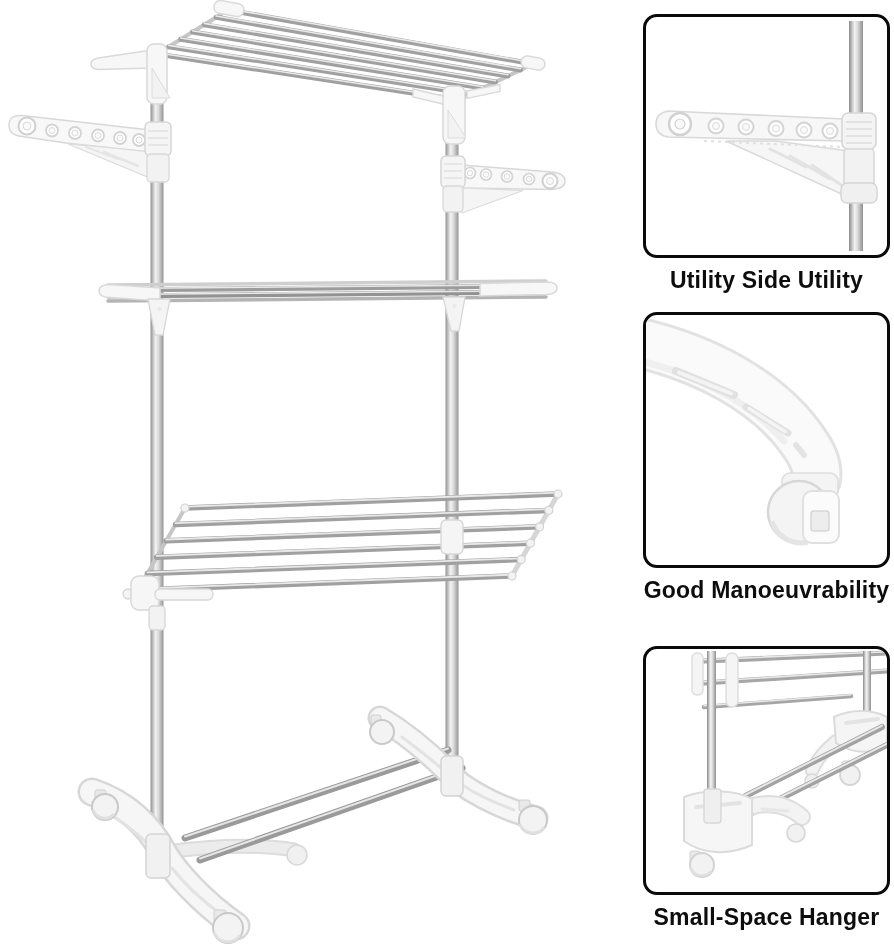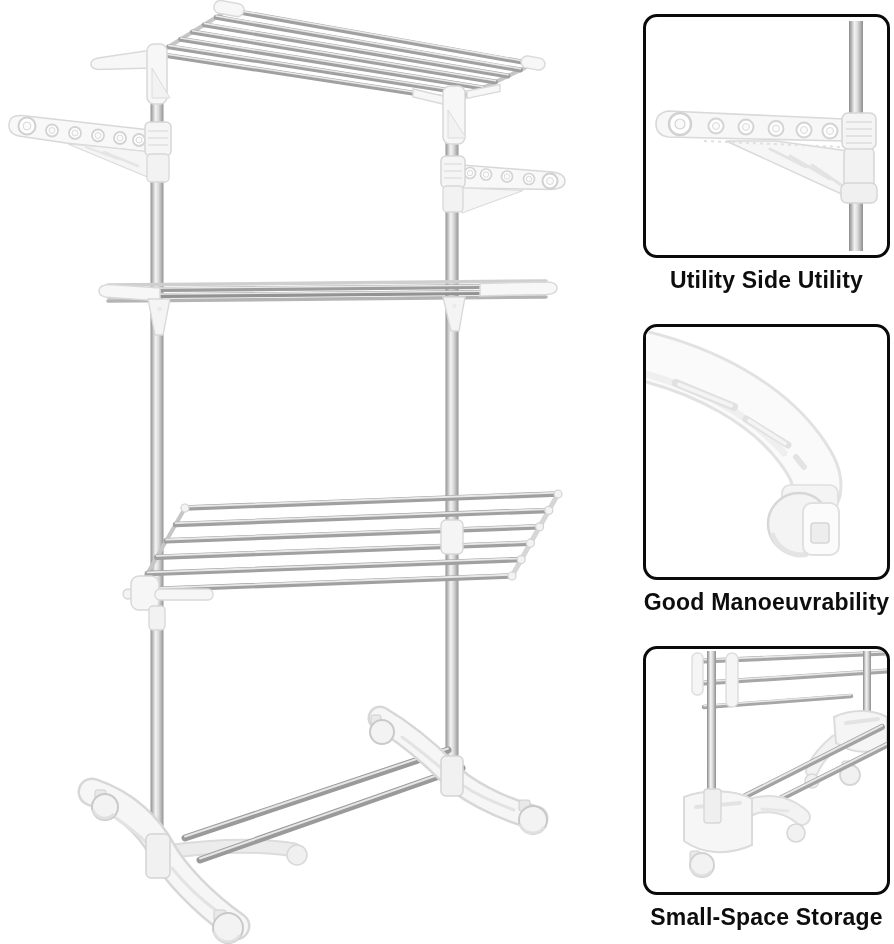--- a/index.html
+++ b/index.html
@@ -5,21 +5,21 @@
   html,body{margin:0;padding:0;background:#ffffff;}
   body{font-family:"Liberation Sans",sans-serif;}
   .canvas{position:relative;width:894px;height:944px;background:#ffffff;overflow:hidden;}
   .main-image{position:absolute;left:0;top:0;width:640px;height:944px;}
   .main-image svg{display:block;}
   figure.callout{position:absolute;left:643px;width:247px;margin:0;padding:0;}
   .callout-box{box-sizing:border-box;width:247px;border:3px solid #0a0a0a;border-radius:14px;background:#ffffff;overflow:hidden;}
   .callout-box svg{display:block;}
   #callout-side-hanger{top:14px;}
   #callout-side-hanger .callout-box{height:244px;}
-  #callout-caster-wheel{top:324px;}
+  #callout-caster-wheel{top:312px;}
   #callout-caster-wheel .callout-box{height:256px;}
   #callout-folded-base{top:646px;}
   #callout-folded-base .callout-box{height:249px;}
   figcaption.callout-caption{display:block;margin-top:9px;text-align:center;font-weight:700;font-size:23px;line-height:26px;color:#0d0d0d;letter-spacing:0.2px;white-space:nowrap;}
 </style>
 </head>
 <body>
 
 <div class="canvas">
 
@@ -338,16 +338,16 @@
           <path d="M38,148 C58,140 88,140 106,150 L106,196 C82,207 56,205 38,192 Z" fill="#f6f6f6" stroke="#dbdbdb" stroke-width="2"></path>
           <line x1="50" y1="158" x2="94" y2="154" stroke="#e3e3e3" stroke-width="4" stroke-linecap="round"></line>
           <rect x="58" y="140" width="17" height="34" rx="3" fill="#efefef" stroke="#d8d8d8" stroke-width="1.4"></rect>
           <circle cx="150" cy="184" r="9" fill="#f1f1f1" stroke="#d6d6d6" stroke-width="1.6"></circle>
           <rect x="44" y="202" width="10" height="11" rx="2" fill="#e9e9e9" stroke="#d2d2d2" stroke-width="1"></rect>
           <circle cx="56" cy="216" r="12" fill="#f2f2f2" stroke="#d2d2d2" stroke-width="2"></circle>
           <path d="M45,219 A11.5,11.5 0 0 0 65,222" fill="none" stroke="#e0e0e0" stroke-width="2.5"></path>
         </g>
       </svg>
     </div>
-    <figcaption class="callout-caption">Small-Space Storage</figcaption>
+    <figcaption class="callout-caption">Small-Space Hanger</figcaption>
   </figure>
 
 </div>
 
 </body></html>

